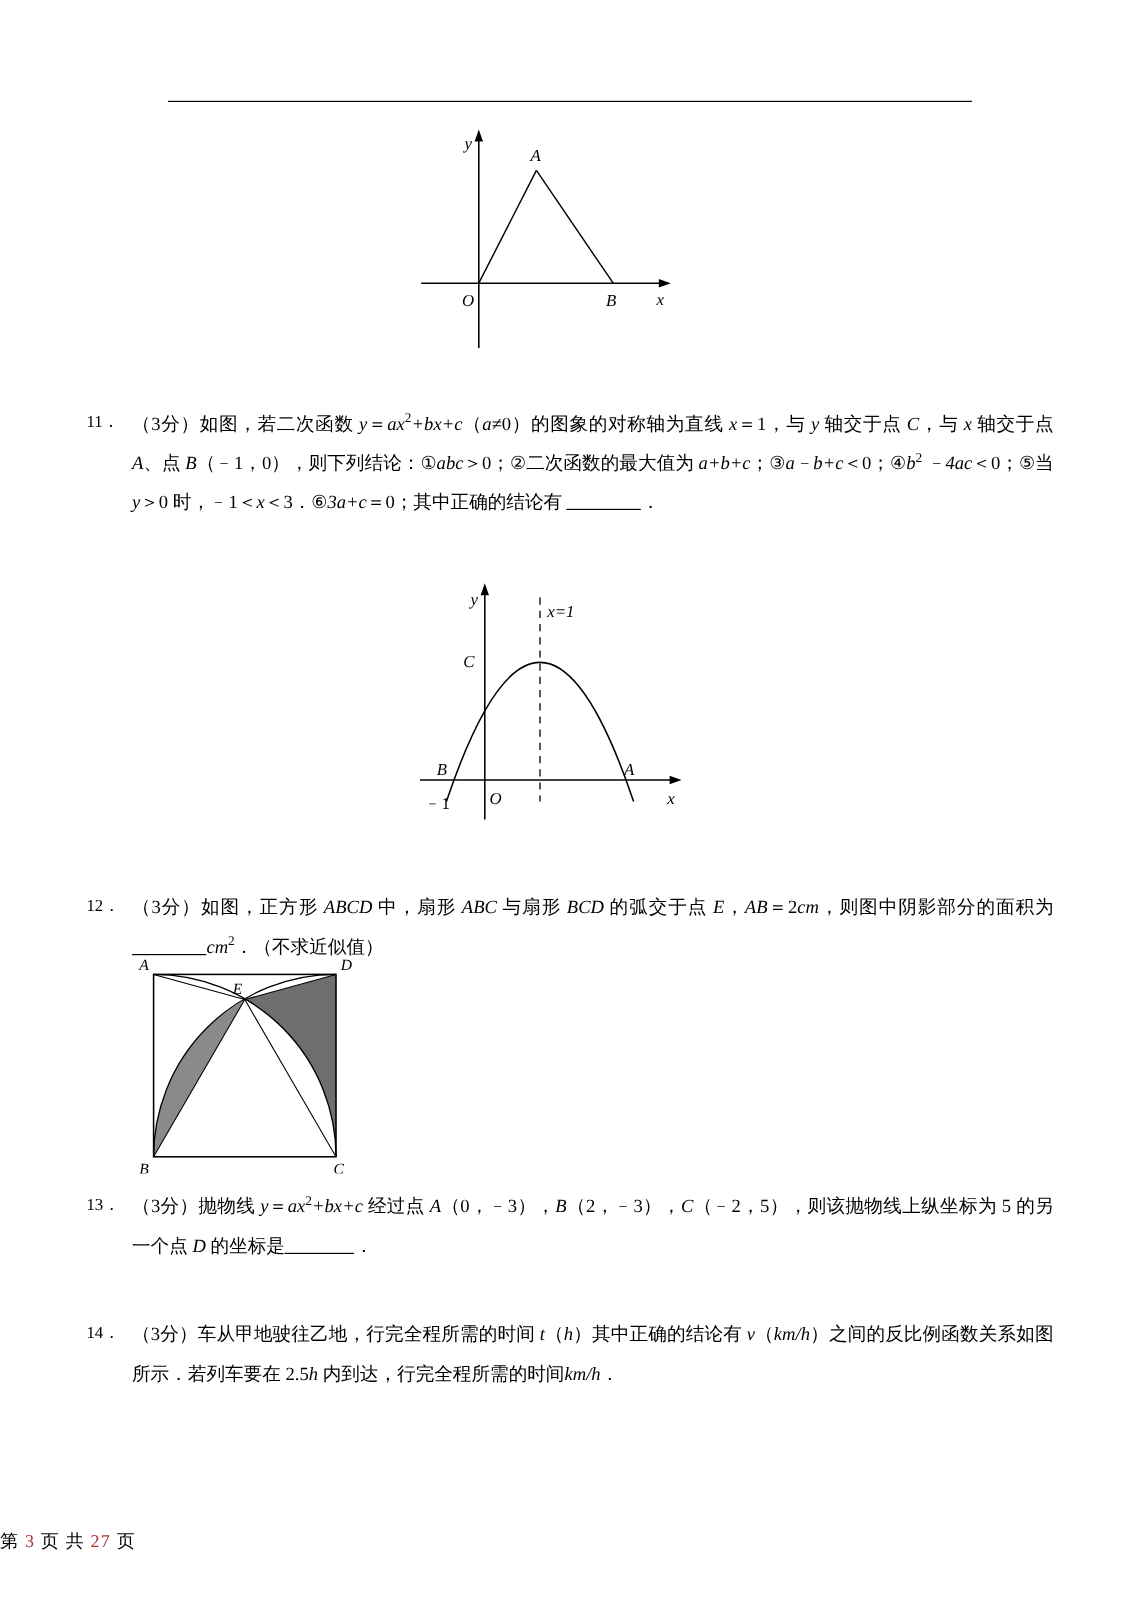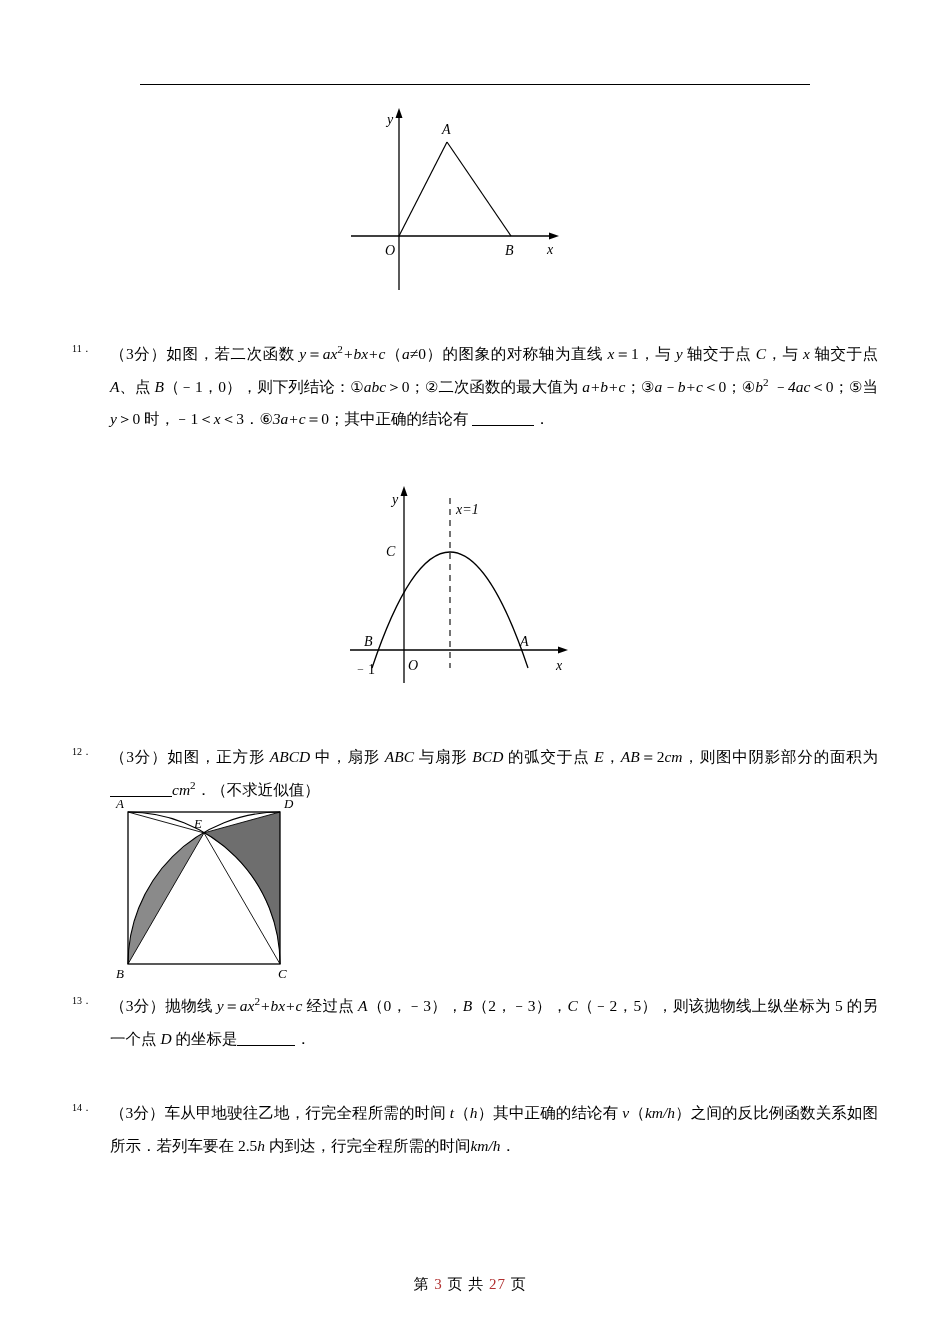--- a/index.html
+++ b/index.html
@@ -42,41 +42,41 @@
     padding: 0;
   }
   .q-wrap {
     position: relative;
     padding-left: 38px;
   }
   .q-num {
     position: absolute;
     left: 0;
     top: 0;
-    font-size: 10px;
+    font-size: 14px;
     line-height: 2.1;
   }
   .it { font-style: italic; }
   .blank-line {
     display: inline-block;
     border-bottom: 1px solid #000;
     width: 62px;
     vertical-align: -2px;
   }
   .blank-line.short { width: 58px; }
   .circled {
     font-size: 15px;
   }
   sup { font-size: 0.72em; vertical-align: super; line-height: 0; }
   .footer {
     position: absolute;
     left: 0;
     right: 10px;
     bottom: 50px;
-    text-align: center;
+    text-align: left;
     font-size: 15px;
     letter-spacing: 1px;
   }
   .footer .pg { color: #b03030; }
   .sec-1 { position: absolute; left: 72px; top: 100px; width: 806px; }
   .sec-11 { position: absolute; left: 72px; top: 338px; width: 806px; }
   .fig-11 { position: absolute; left: 72px; top: 478px; width: 806px; }
   .sec-12 { position: absolute; left: 72px; top: 705px; width: 806px; margin-top: 36px; }
   .fig-12 { position: absolute; left: 72px; top: 798px; width: 806px; }
   .sec-13 { position: absolute; left: 72px; top: 990px; width: 806px; }

